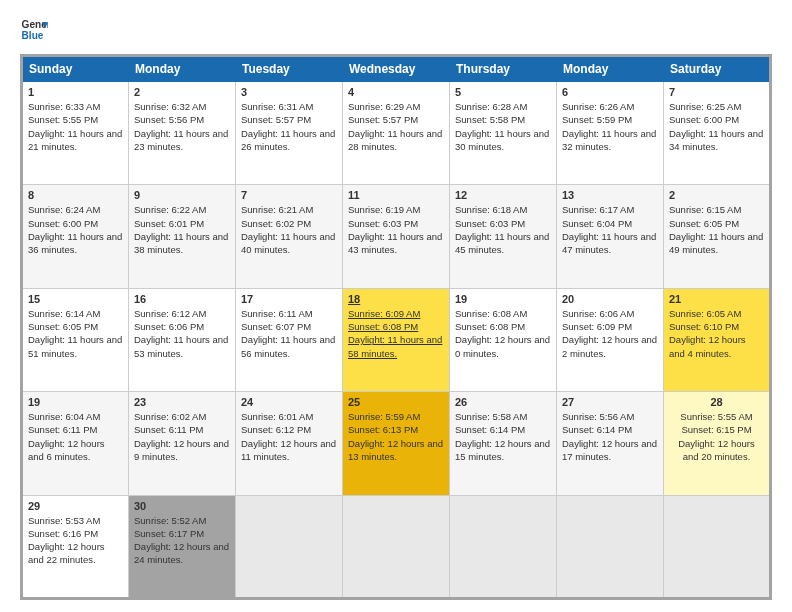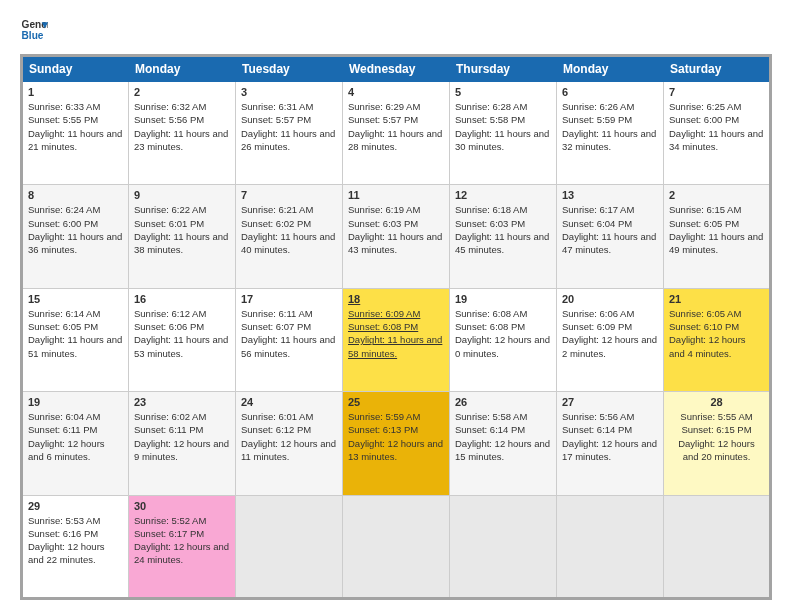--- a/index.html
+++ b/index.html
@@ -160,21 +160,21 @@
           <td style="background: rgb(245, 245, 245);"><span class="day-num">19</span><span class="cell-text">Sunrise: 6:04 AM<br>Sunset: 6:11 PM<br>Daylight: 12 hours and 6 minutes.</span></td>
           <td style="background: rgb(245, 245, 245);"><span class="day-num">23</span><span class="cell-text">Sunrise: 6:02 AM<br>Sunset: 6:11 PM<br>Daylight: 12 hours and 9 minutes.</span></td>
           <td style="background: rgb(245, 245, 245);"><span class="day-num">24</span><span class="cell-text">Sunrise: 6:01 AM<br>Sunset: 6:12 PM<br>Daylight: 12 hours and 11 minutes.</span></td>
           <td style="background: #eab308;"><span class="day-num">25</span><span class="cell-text">Sunrise: 5:59 AM<br>Sunset: 6:13 PM<br>Daylight: 12 hours and 13 minutes.</span></td>
           <td style="background: rgb(245, 245, 245);"><span class="day-num">26</span><span class="cell-text">Sunrise: 5:58 AM<br>Sunset: 6:14 PM<br>Daylight: 12 hours and 15 minutes.</span></td>
           <td style="background: rgb(245, 245, 245);"><span class="day-num">27</span><span class="cell-text">Sunrise: 5:56 AM<br>Sunset: 6:14 PM<br>Daylight: 12 hours and 17 minutes.</span></td>
           <td style="background: #fef9c3; text-align: center;"><span class="day-num">28</span><span class="cell-text">Sunrise: 5:55 AM<br>Sunset: 6:15 PM<br>Daylight: 12 hours and 20 minutes.</span></td>
         </tr>
         <tr>
           <td style="background: rgb(255, 255, 255);"><span class="day-num">29</span><span class="cell-text">Sunrise: 5:53 AM<br>Sunset: 6:16 PM<br>Daylight: 12 hours and 22 minutes.</span></td>
-          <td style="background: #f9a8d4; margin-top: 40px;"><span class="day-num">30</span><span class="cell-text">Sunrise: 5:52 AM<br>Sunset: 6:17 PM<br>Daylight: 12 hours and 24 minutes.</span></td>
+          <td style="background: #a3a3a3; margin-top: 40px;"><span class="day-num">30</span><span class="cell-text">Sunrise: 5:52 AM<br>Sunset: 6:17 PM<br>Daylight: 12 hours and 24 minutes.</span></td>
           <td class="empty-cell" style="background: rgb(232, 232, 232);"></td>
           <td class="empty-cell" style="background: rgb(232, 232, 232);"></td>
           <td class="empty-cell" style="background: rgb(232, 232, 232);"></td>
           <td class="empty-cell" style="background: rgb(232, 232, 232);"></td>
           <td class="empty-cell" style="background: rgb(232, 232, 232);"></td>
         </tr>
       </tbody>
   </table>
 </div>
 

